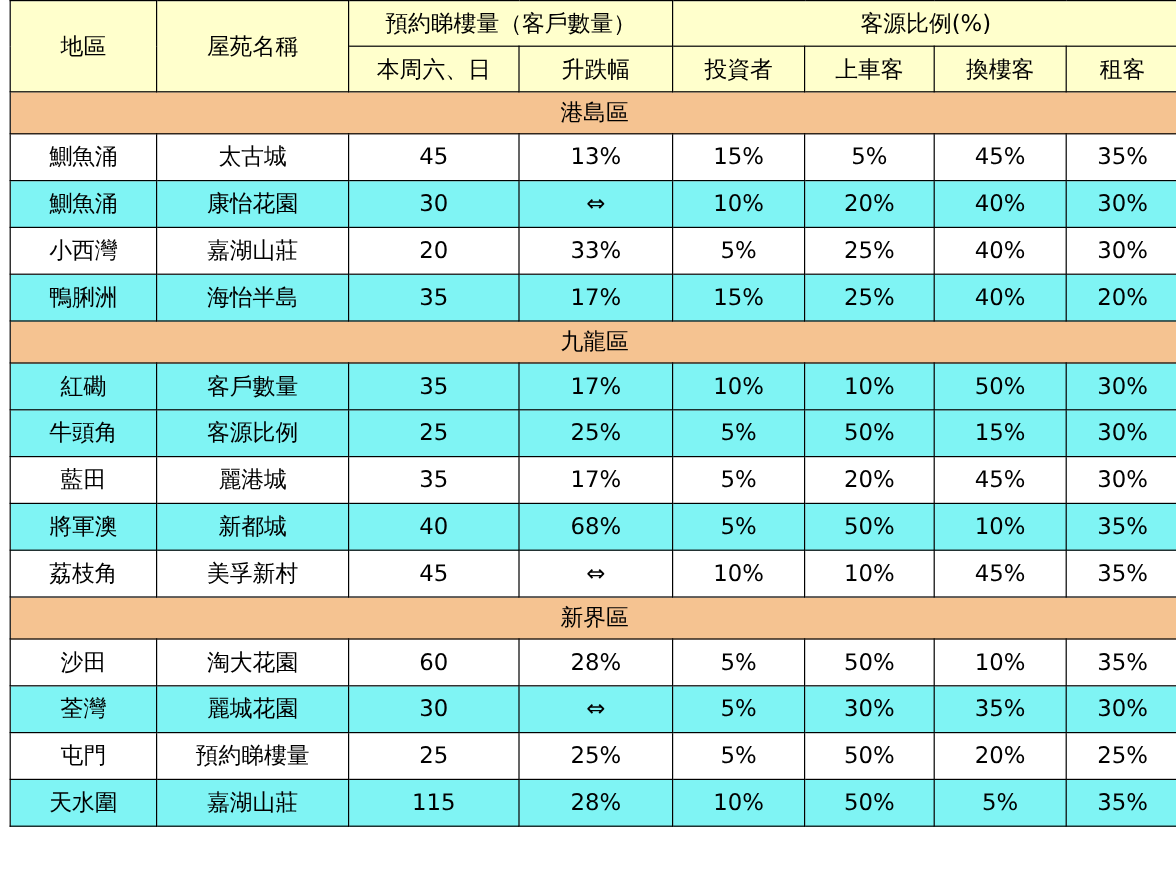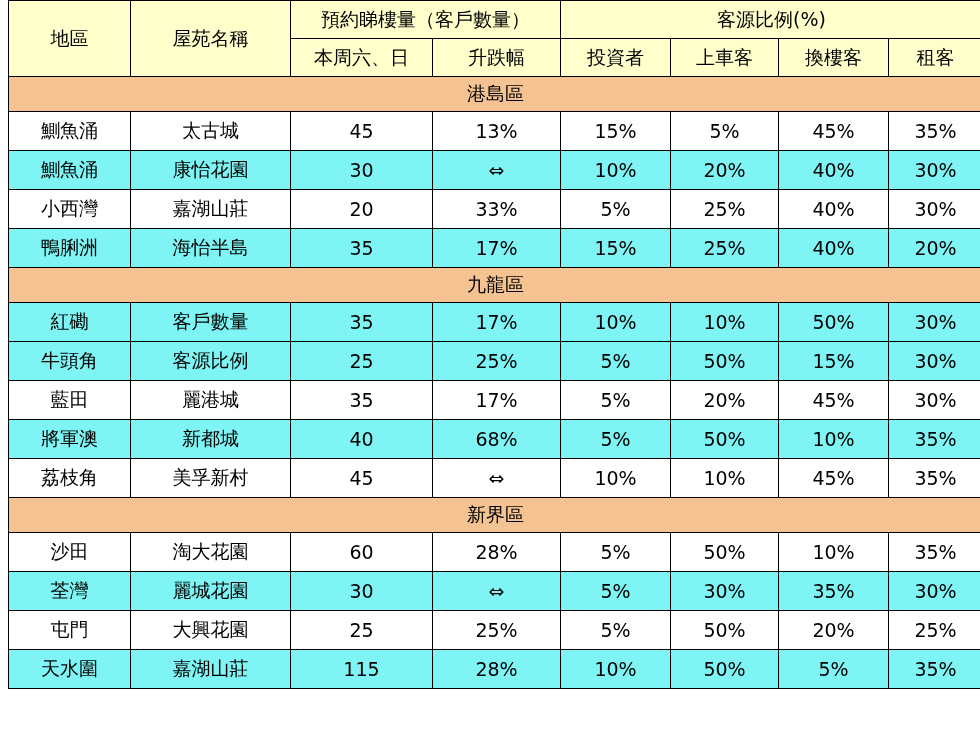--- a/index.html
+++ b/index.html
@@ -237,21 +237,21 @@
         <td>30</td>
         <td>⇔</td>
         <td>5%</td>
         <td>30%</td>
         <td>35%</td>
         <td>30%</td>
       </tr>
 
       <tr class="data-row">
         <td>屯門</td>
-        <td>大興花園</td>
+        <td>預約睇樓量</td>
         <td>25</td>
         <td>25%</td>
         <td>5%</td>
         <td>50%</td>
         <td>20%</td>
         <td>25%</td>
       </tr>
 
       <tr class="data-row cyan">
         <td>天水圍</td>

